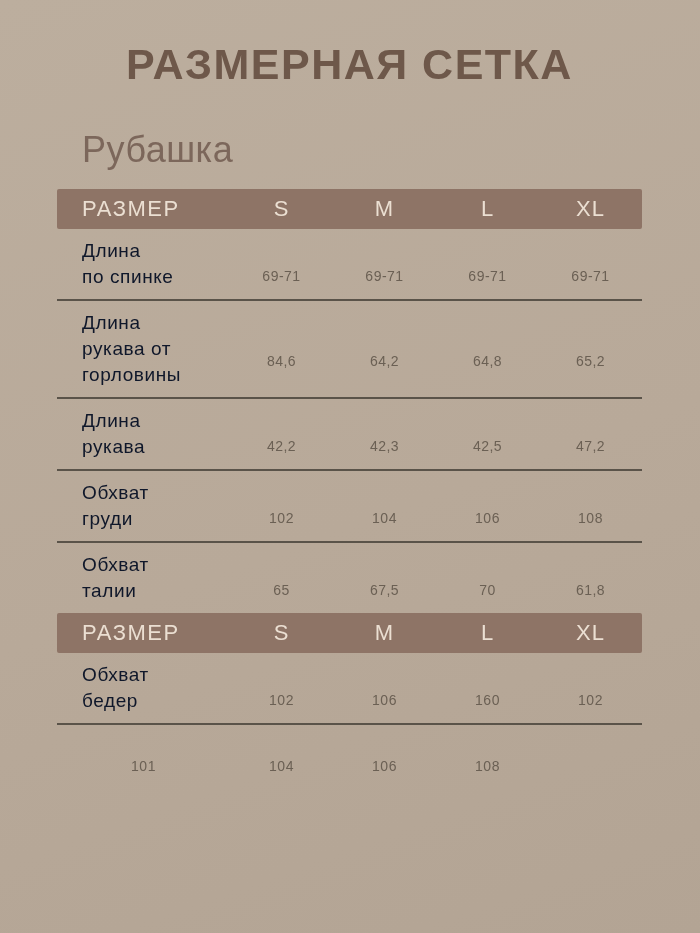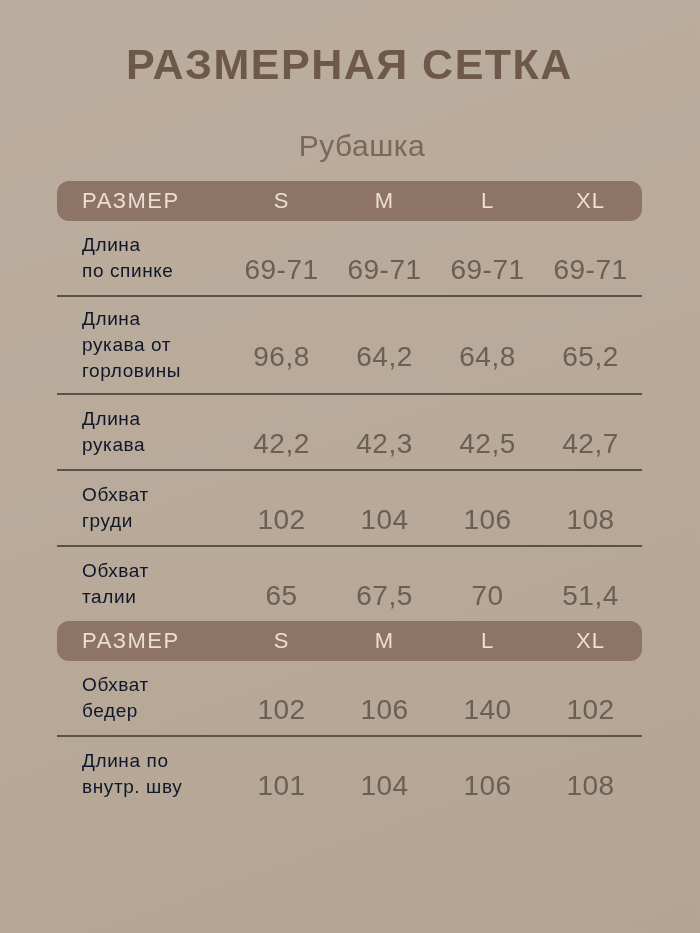--- a/index.html
+++ b/index.html
@@ -19,36 +19,35 @@
   .page-title {
     text-align: center;
     font-size: 43px;
     font-weight: 800;
     letter-spacing: 1.5px;
     color: #6e584a;
     margin-bottom: 8px;
     white-space: nowrap;
   }
   .section-title {
-    font-size: 30px;
+    font-size: 36px;
     font-weight: 400;
     color: #7c675b;
     letter-spacing: 0.5px;
     margin: 38px 0 18px 25px;
-    text-align: center;
   }
   .section-title.first { margin-top: 40px; }
   .size-table { width: 585px; }
   .thead {
     display: grid;
     grid-template-columns: 173px repeat(4, 1fr);
     align-items: center;
     height: 40px;
     background: #8e7466;
-    border-radius: 12px;
+    border-radius: 2px;
     color: #ebdfd2;
   }
   .thead .th {
     text-align: center;
     font-size: 22px;
     letter-spacing: 1px;
     font-weight: 400;
   }
   .thead .th.label-col {
     text-align: left;
@@ -66,21 +65,21 @@
   .row-label {
     font-size: 19px;
     line-height: 26px;
     letter-spacing: 0.6px;
     color: #0f172a;
     padding-left: 25px;
     white-space: pre-line;
   }
   .cell {
     text-align: center;
-    font-size: 28px;
+    font-size: 14px;
     letter-spacing: 0.5px;
     color: #6b6054;
     margin-top: 24px;
   }
 </style>
 </head>
 <body>
 
 <div class="page">
 
@@ -102,75 +101,73 @@
       <div class="cell">69-71</div>
       <div class="cell">69-71</div>
       <div class="cell">69-71</div>
       <div class="cell">69-71</div>
     </div>
 
     <div class="trow">
       <div class="row-label">Длина
 рукава от
 горловины</div>
-      <div class="cell">96,8</div>
+      <div class="cell">84,6</div>
       <div class="cell">64,2</div>
       <div class="cell">64,8</div>
       <div class="cell">65,2</div>
     </div>
 
     <div class="trow">
       <div class="row-label">Длина
 рукава</div>
       <div class="cell">42,2</div>
       <div class="cell">42,3</div>
       <div class="cell">42,5</div>
-      <div class="cell">42,7</div>
+      <div class="cell">47,2</div>
     </div>
 
     <div class="trow">
       <div class="row-label">Обхват
 груди</div>
       <div class="cell">102</div>
       <div class="cell">104</div>
       <div class="cell">106</div>
       <div class="cell">108</div>
     </div>
 
     <div class="trow last">
       <div class="row-label">Обхват
 талии</div>
       <div class="cell">65</div>
       <div class="cell">67,5</div>
       <div class="cell">70</div>
-      <div class="cell">51,4</div>
+      <div class="cell">61,8</div>
     </div>
   </div>
 
   <div class="size-table">
     <div class="thead">
       <div class="th label-col">РАЗМЕР</div>
       <div class="th">S</div>
       <div class="th">M</div>
       <div class="th">L</div>
       <div class="th">XL</div>
     </div>
 
     <div class="trow">
       <div class="row-label">Обхват
 бедер</div>
       <div class="cell">102</div>
       <div class="cell">106</div>
-      <div class="cell">140</div>
+      <div class="cell">160</div>
       <div class="cell">102</div>
     </div>
 
     <div class="trow last">
-      <div class="row-label">Длина по
-внутр. шву</div>
       <div class="cell">101</div>
       <div class="cell">104</div>
       <div class="cell">106</div>
       <div class="cell">108</div>
     </div>
   </div>
 
 </div>
 
 </body></html>

